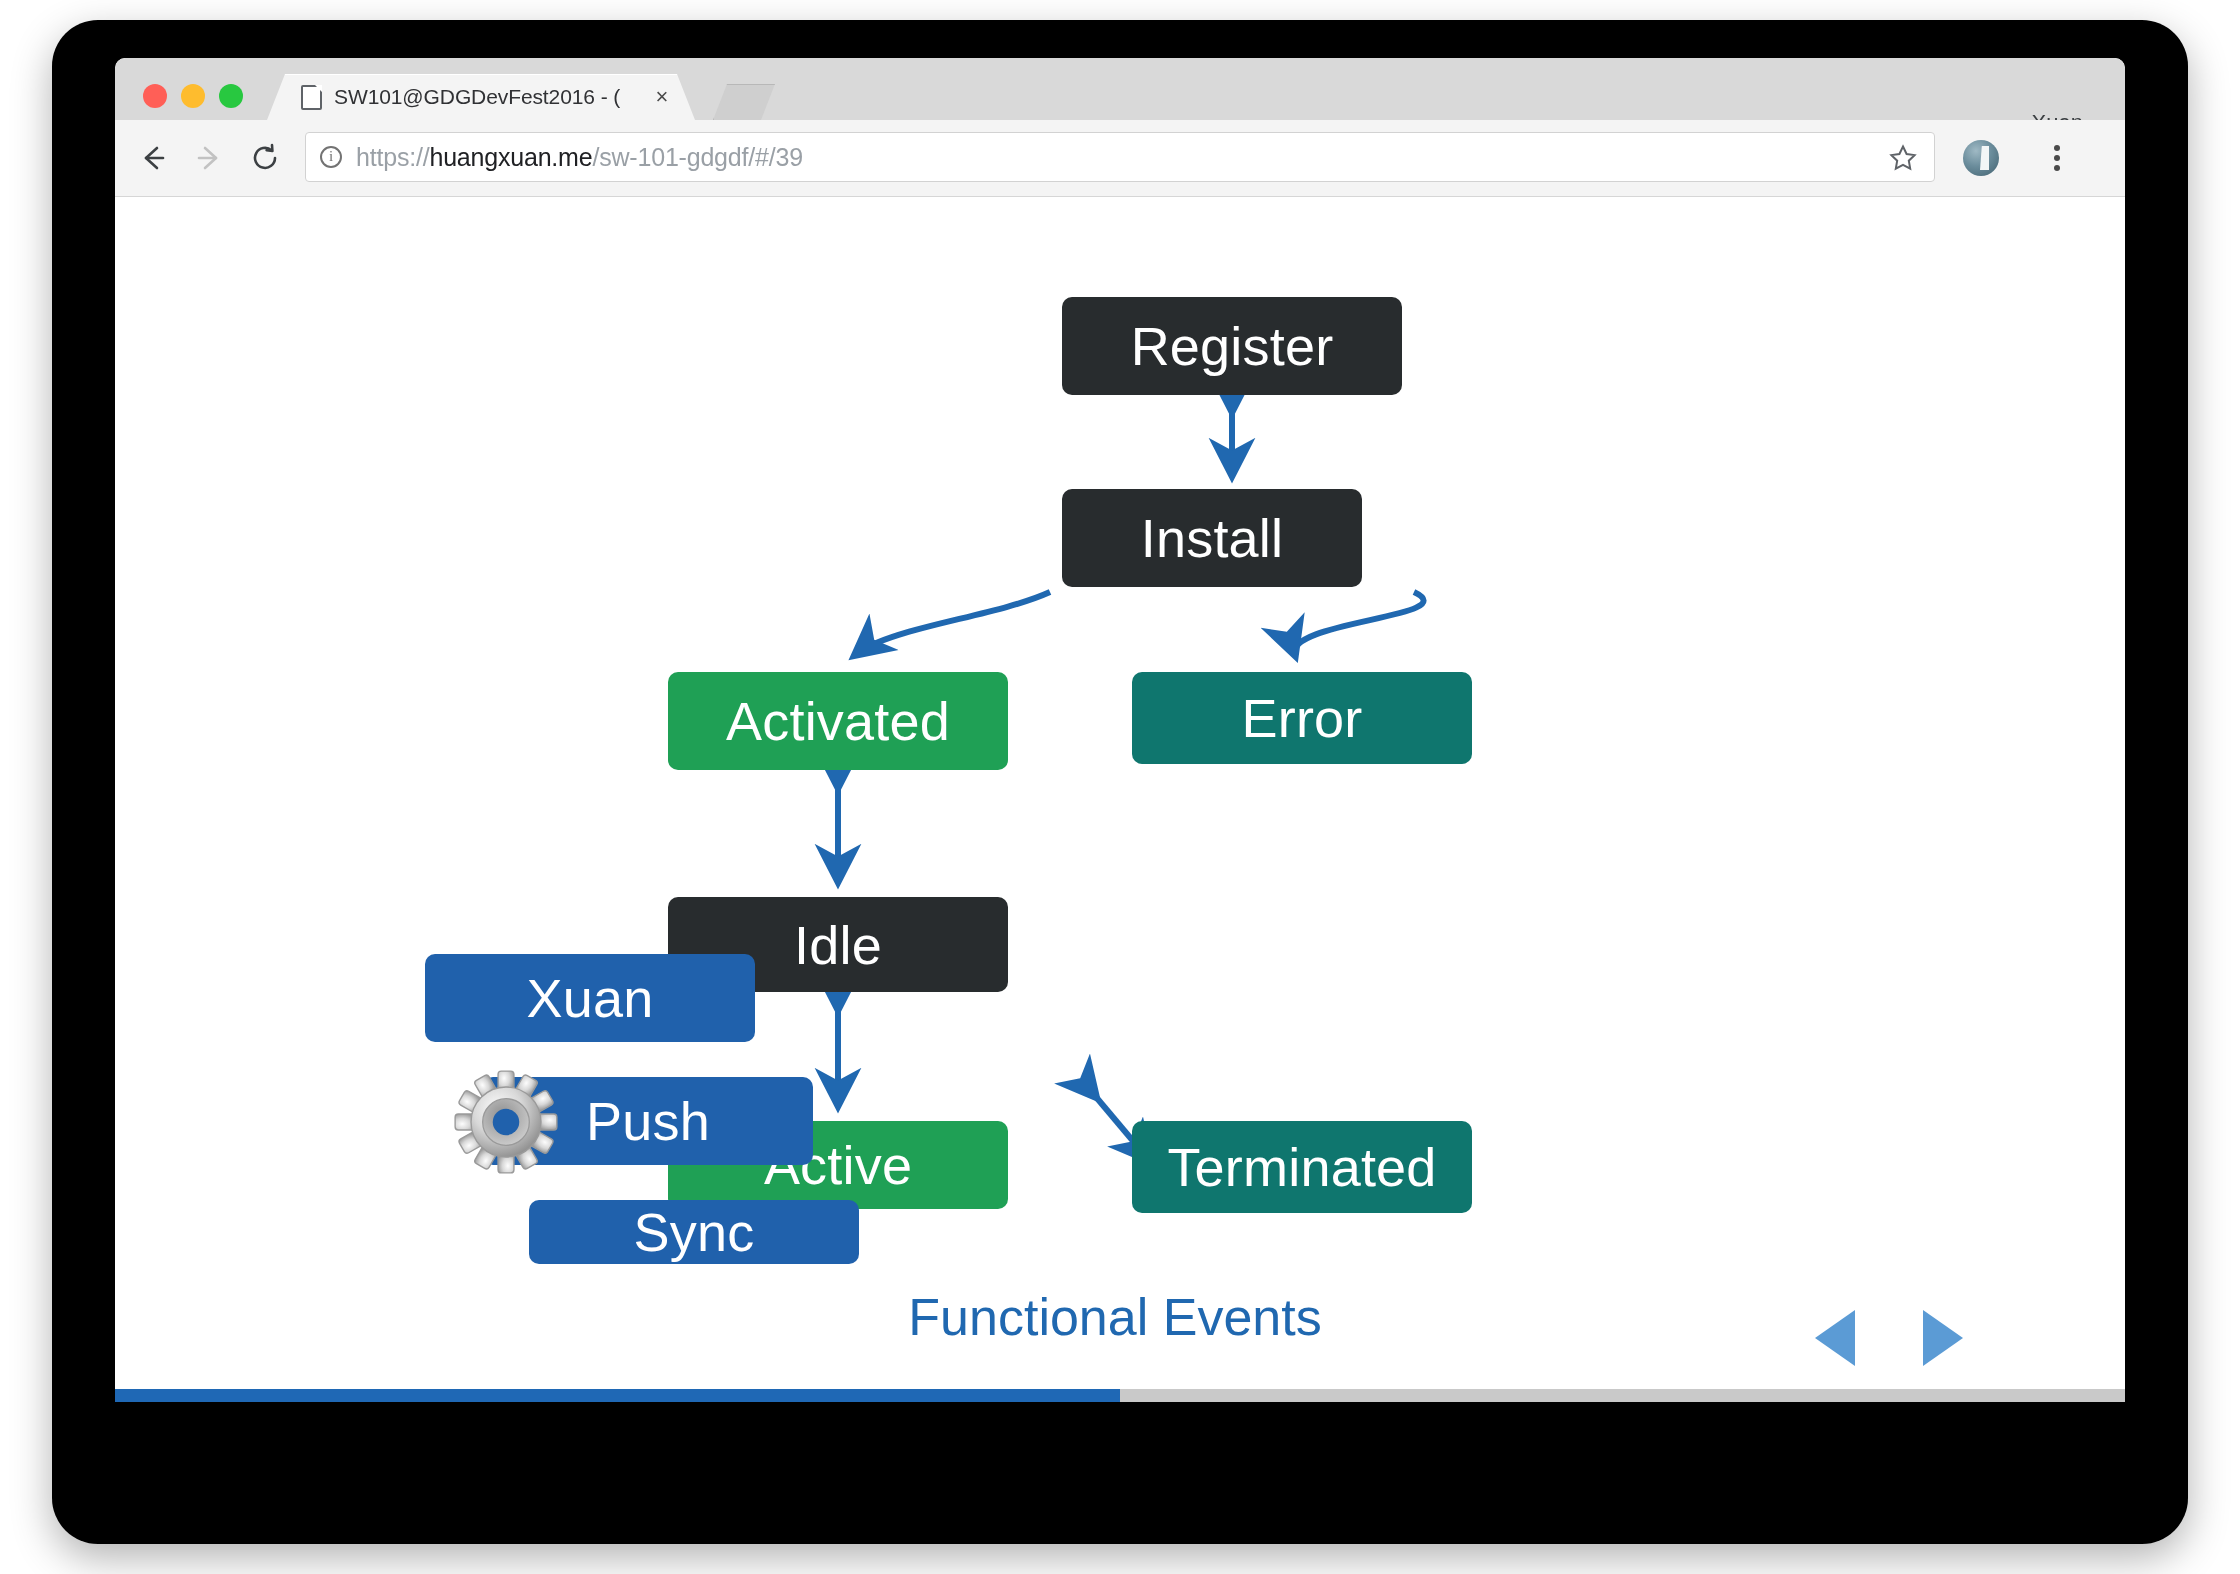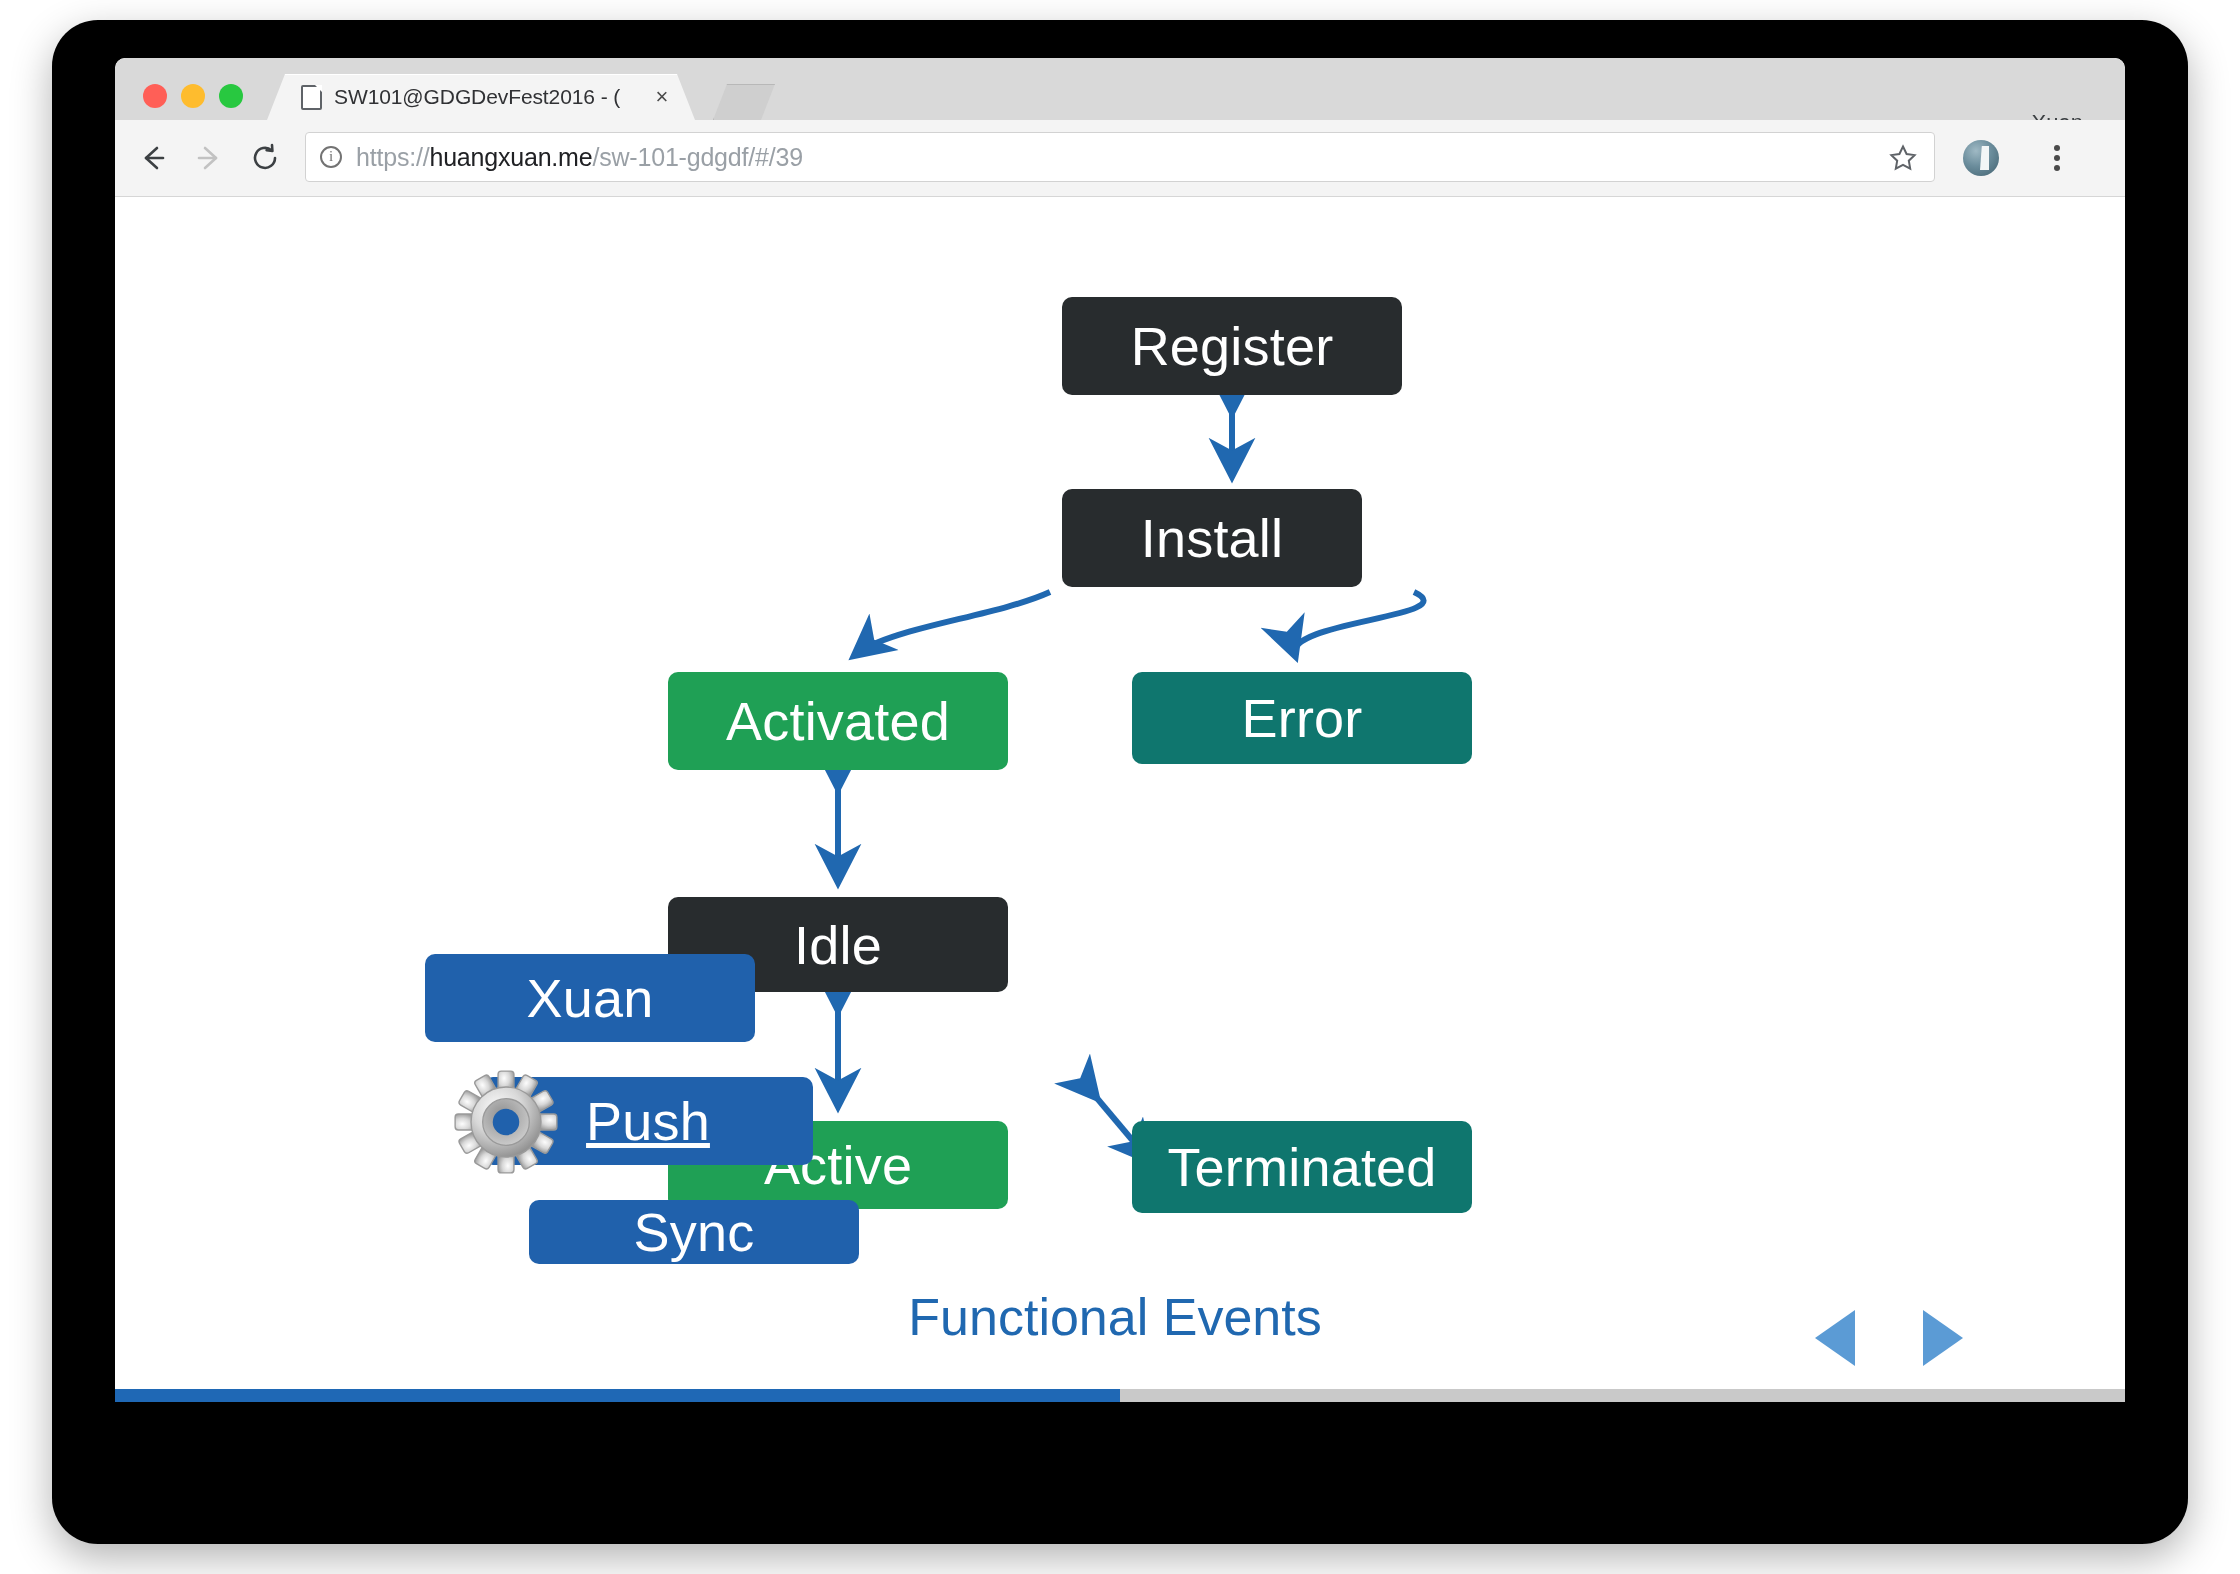--- a/index.html
+++ b/index.html
@@ -264,21 +264,21 @@
   .node.blue  { background: #2061ac; }
 
   #n-register   { left: 947px; top: 100px;  width: 340px; height: 98px; }
   #n-install    { left: 947px; top: 292px;  width: 300px; height: 98px; }
   #n-activated  { left: 553px; top: 475px;  width: 340px; height: 98px; }
   #n-error      { left: 1017px;top: 475px;  width: 340px; height: 92px; }
   #n-idle       { left: 553px; top: 700px;  width: 340px; height: 95px; border-radius: 10px; }
   #n-active     { left: 553px; top: 924px;  width: 340px; height: 88px; }
   #n-terminated { left: 1017px;top: 924px;  width: 340px; height: 92px; }
   #n-fetch      { left: 310px; top: 757px;  width: 330px; height: 88px; z-index: 3; }
-  #n-push       { left: 368px; top: 880px;  width: 330px; height: 88px; z-index: 3; text-decoration: underline; }
+  #n-push       { left: 368px; top: 880px;  width: 330px; height: 88px; z-index: 3; }
   #n-sync       { left: 380px; top: 1003px; width: 330px; height: 64px; z-index: 3; margin-left: 34px; }
 
   #gear-icon {
     position: absolute;
     left: 338px; top: 872px;
     width: 106px; height: 106px;
     z-index: 5;
     pointer-events: none;
   }
 

